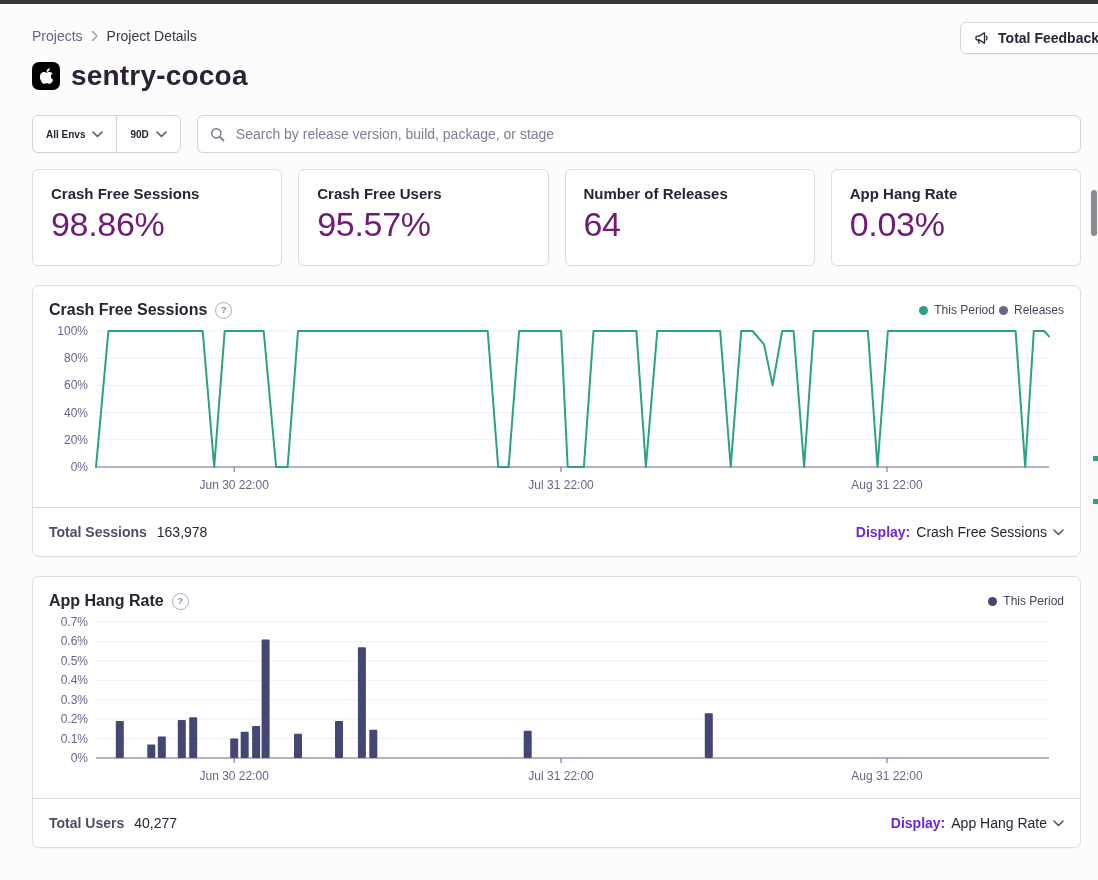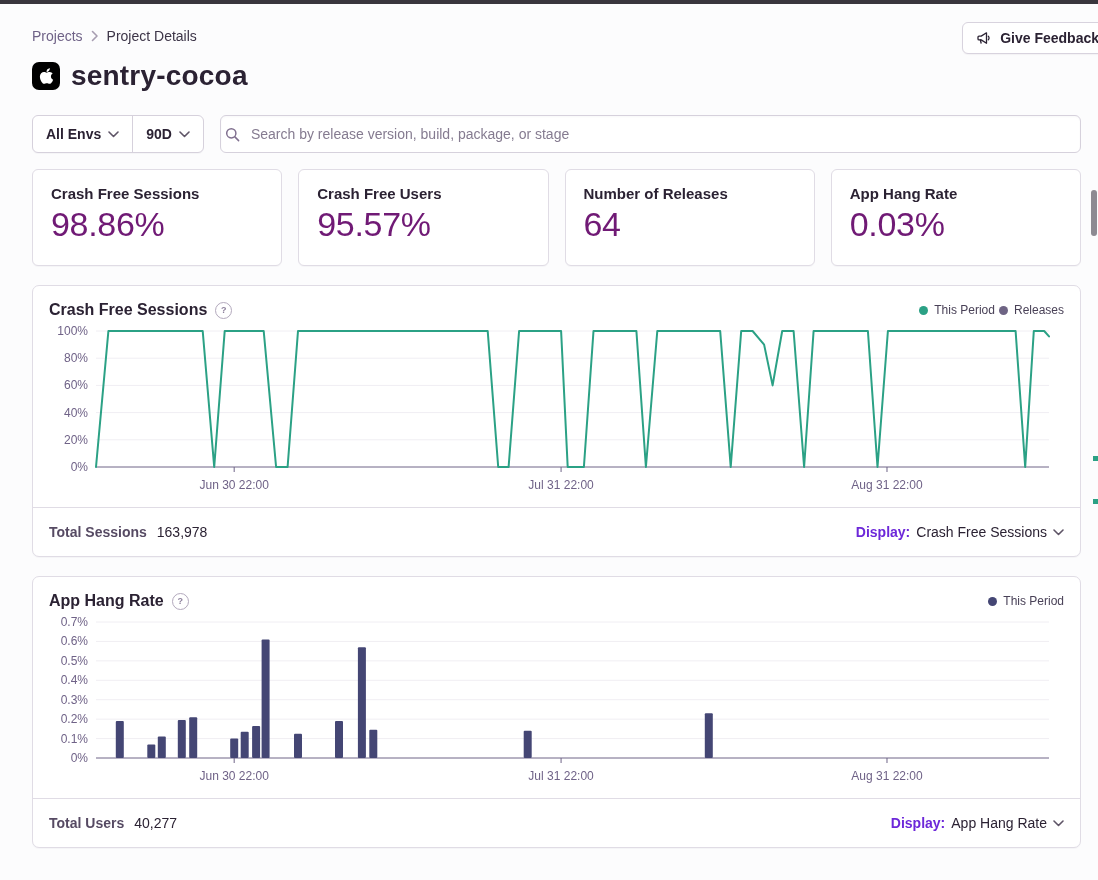--- a/index.html
+++ b/index.html
@@ -30,24 +30,24 @@
     display:flex;align-items:center;gap:8px;padding:0 16px 0 13px;
     background:#fff;border:1px solid #d8d3de;border-radius:6px;
     font-size:14px;font-weight:700;color:#2b2233;cursor:pointer;
     box-shadow:0 1px 1px rgba(43,34,51,.04);
   }
   .megaphone{width:16px;height:16px;stroke:#2b2233;fill:none;stroke-width:1.3;stroke-linecap:round;stroke-linejoin:round;}
 
   
   .filter-row{display:flex;gap:16px;margin-bottom:16px;}
   .pill-group{display:flex;align-items:stretch;background:#fff;border:1px solid #d6d1dc;border-radius:6px;height:36px;box-shadow:0 1px 1px rgba(43,34,51,.03);}
-  .pill-btn{display:flex;align-items:center;gap:7px;padding:0 13px;font-size:14px;font-weight:700;color:#2b2233;cursor:pointer;background:transparent;border:none;font-family:inherit;}
+  .pill-btn{display:flex;align-items:center;gap:7px;padding:0 13px;font-size:10px;font-weight:700;color:#2b2233;cursor:pointer;background:transparent;border:none;font-family:inherit;}
   .pill-divider{width:1px;background:#d6d1dc;}
   .chev-down{width:11px;height:7px;stroke:#5f5567;fill:none;stroke-width:1.6;stroke-linecap:round;stroke-linejoin:round;}
-  .search-box{flex:1;display:flex;align-items:center;gap:9px;background:#fff;border:1px solid #d6d1dc;border-radius:6px;height:36px;padding:0 4px;box-shadow:inset 0 1px 2px rgba(43,34,51,.03);}
+  .search-box{flex:1;display:flex;align-items:center;gap:9px;background:#fff;border:1px solid #d6d1dc;border-radius:6px;height:36px;padding:0 12px;box-shadow:inset 0 1px 2px rgba(43,34,51,.03);}
   .search-box svg{width:15px;height:15px;stroke:#80708f;fill:none;stroke-width:1.5;stroke-linecap:round;flex:none;}
   .search-box input{border:none;outline:none;flex:1;font-size:14px;font-family:inherit;color:#2b2233;background:transparent;}
   .search-box input::placeholder{color:#857b90;}
 
   
   .stat-row{display:grid;grid-template-columns:repeat(4,1fr);gap:16px;margin-bottom:19px;}
   .stat-card{background:#fff;border:1px solid #e0dce5;border-radius:6px;padding:15px 18px 14px;height:97px;box-sizing:border-box;box-shadow:0 1px 1px rgba(43,34,51,.03);}
   .stat-label{font-size:15px;font-weight:700;margin-bottom:3px;color:#2b2233;}
   .stat-value{font-size:34px;font-weight:400;color:#701a75;letter-spacing:-.3px;}
 
@@ -105,21 +105,21 @@
   </defs>
 </svg>
 
 <div class="viewport">
   <div class="topstrip"></div>
 
   <button class="feedback-btn">
     <svg class="megaphone">
         <use href="#i-megaphone"></use>
       </svg>
-    <span>Give Feedback</span>
+    <span>Total Feedback</span>
   </button>
 
   <div class="content">
     <div class="breadcrumb">
       <span class="crumb-muted">Projects</span>
       <svg class="chev-right">
           <use href="#i-chev-right"></use>
         </svg>
       <span class="crumb-current">Project Details</span>
     </div>

